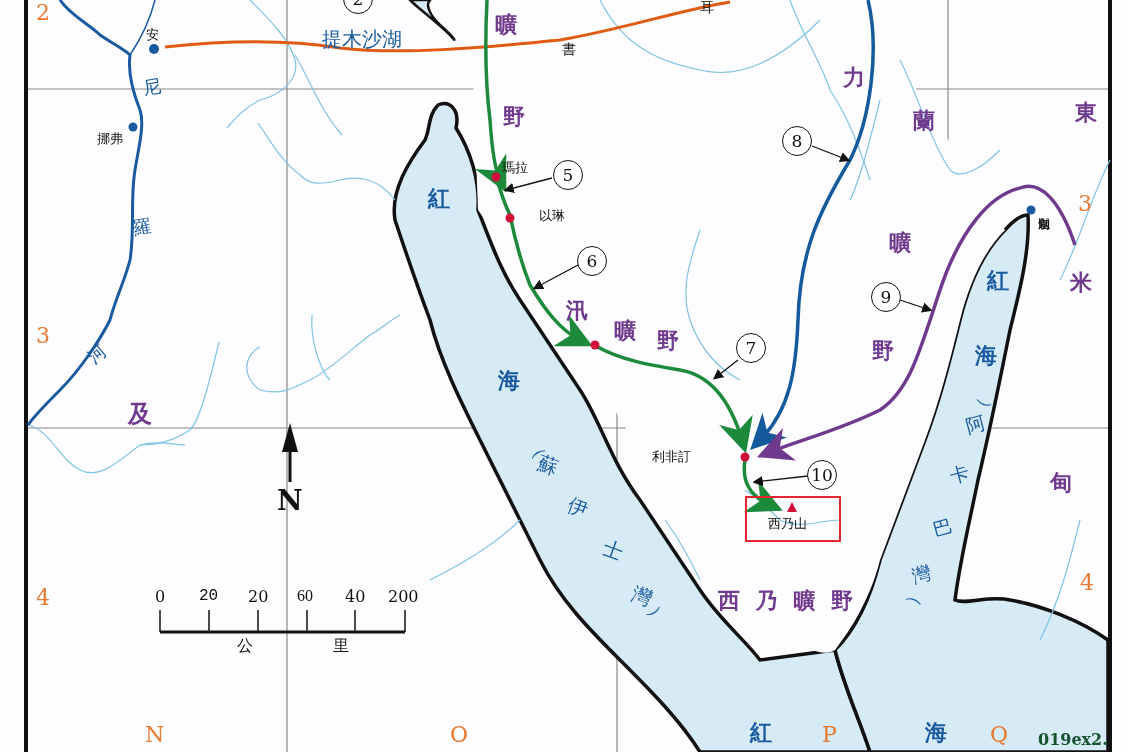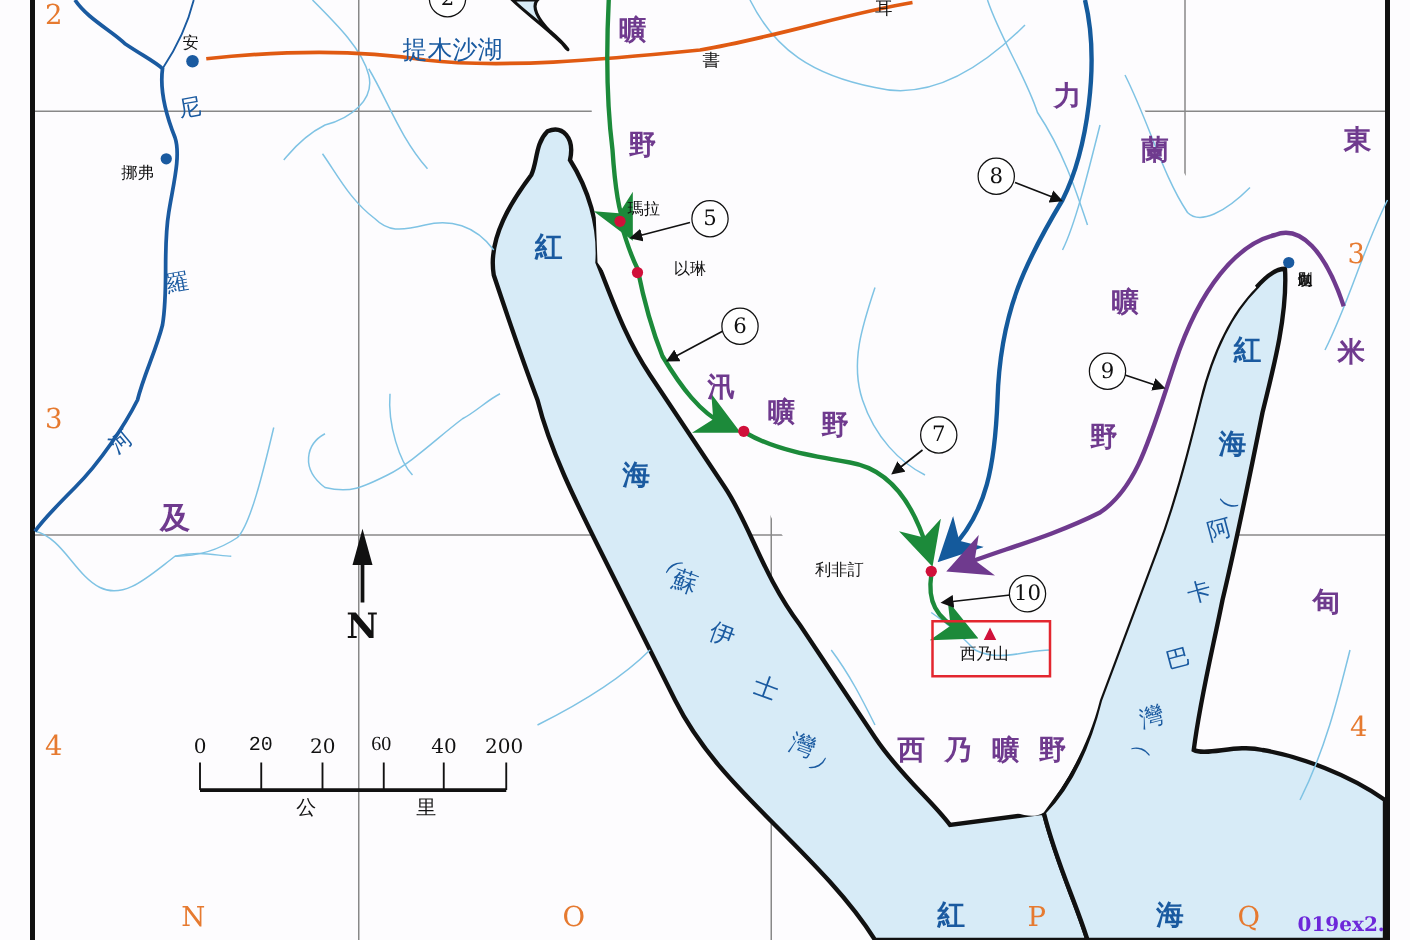--- a/index.html
+++ b/index.html
@@ -5,21 +5,21 @@
   html,body{margin:0;padding:0;}
   body{width:1128px;height:752px;overflow:hidden;background:#fbfbfd;font-family:"DejaVu Sans",sans-serif;}
   #map{position:relative;width:1128px;height:752px;background:#fdfcfe;}
   svg{position:absolute;left:0;top:0;}
   .lbl{position:absolute;white-space:nowrap;line-height:1;}
   .place{font-size:13px;color:#111;}
   .region{font-size:22px;color:#6f3a8e;font-weight:bold;}
   .sea{font-size:22px;color:#1a5aa0;font-weight:bold;}
   .river{font-size:18px;color:#1a5aa0;}
   .grid{font-size:22px;color:#e67a30;font-family:"DejaVu Serif",serif;}
-  .code{font-size:16px;color:#6d28d9;font-weight:bold;font-family:"DejaVu Serif",serif;text-align:center;}
+  .code{font-size:16px;color:#14532d;font-weight:bold;font-family:"DejaVu Serif",serif;text-align:center;}
   .num{position:absolute;width:28px;height:28px;border:1.5px solid #111;border-radius:50%;background:#fff;font-family:"DejaVu Serif",serif;font-size:17px;text-align:center;line-height:28px;color:#111;}
   .vert{writing-mode:vertical-rl;}
   .scale-tick{font-family:"DejaVu Serif",serif;font-size:16px;color:#111;position:absolute;}
   .hl-box{position:absolute;border:2px solid #e3262f;}
 </style>
 </head>
 <body>
 
 <div id="map">
 <svg width="1128" height="752" viewBox="0 0 1128 752">

